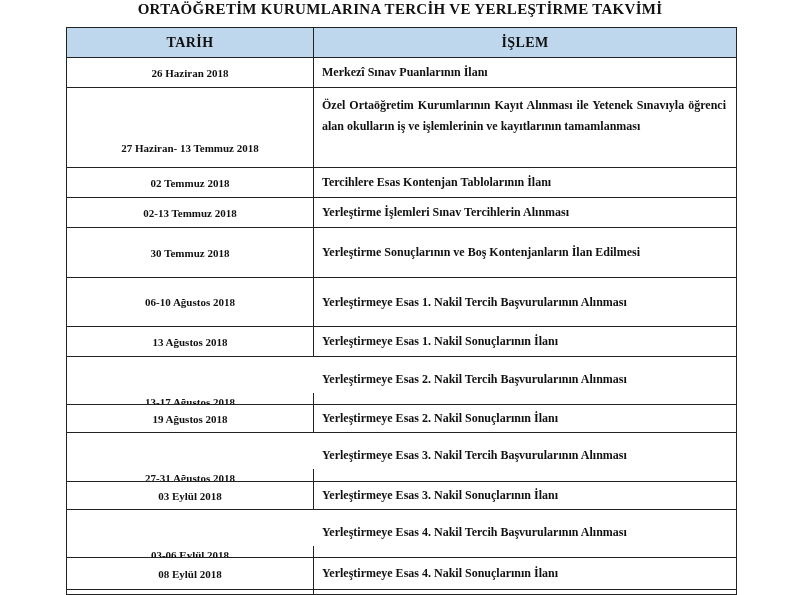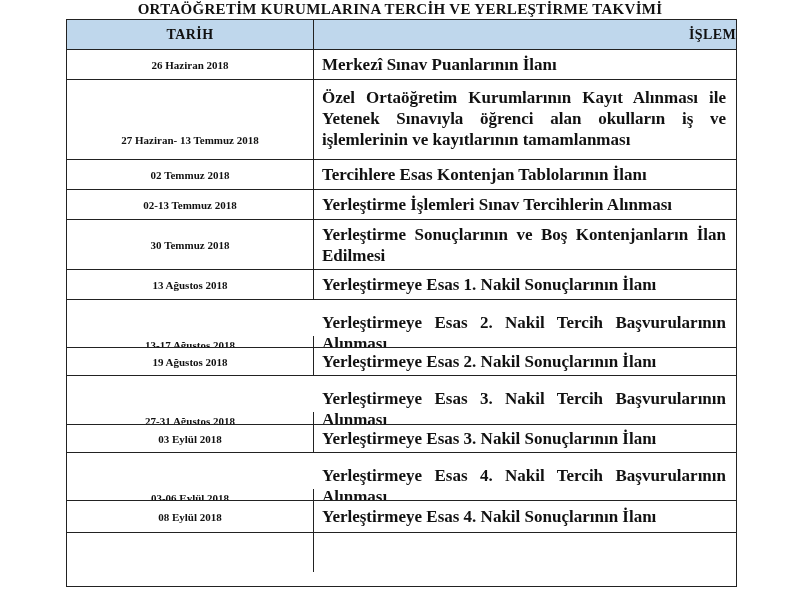--- a/index.html
+++ b/index.html
@@ -6,42 +6,42 @@
   body{
     width:800px;height:595px;overflow:hidden;background:#ffffff;
     font-family:"Liberation Serif","DejaVu Serif",serif;
     font-weight:bold;color:#111111;position:relative;
   }
   .doc-title{
     text-align:center;margin-top:1px;font-size:15px;letter-spacing:.3px;
     white-space:nowrap;
   }
   .cal-table{
-    position:absolute;left:66px;top:19px;width:671px;height:568px;
+    position:absolute;left:66px;top:27px;width:671px;height:568px;
     border:1px solid #222222;box-sizing:border-box;overflow:hidden;
     background:#ffffff;
   }
   .row{display:flex;box-sizing:border-box;border-top:1px solid #222222;overflow:hidden;}
   .row-header{border-top:none;height:29px;}
   .c-date{
     width:247px;flex:0 0 247px;box-sizing:border-box;
     border-right:1px solid #222222;
     display:flex;align-items:center;justify-content:center;
     text-align:center;font-size:11px;padding:0 4px;
   }
   .c-islem{
     flex:1;box-sizing:border-box;display:flex;align-items:center;
-    font-size:17px;line-height:21px;padding:0 10px 0 8px;
+    font-size:12px;line-height:21px;padding:0 10px 0 8px;
   }
   .c-islem .txt{width:100%;text-align:justify;}
   .row-header .c-date,.row-header .c-islem{
     font-size:14px;letter-spacing:.4px;justify-content:center;
   }
   .row-header .c-islem{padding:0;}
-  .row-header .c-islem .txt{text-align:right;}
+  .row-header .c-islem .txt{text-align:center;}
   
   .r0{height:30px}.r1{height:80px}.r2{height:30px}.r3{height:30px}
   .r4{height:50px}.r5{height:49px}.r6{height:30px}.r7{height:48px}
   .r8{height:28px}.r9{height:49px}.r10{height:28px}.r11{height:48px}
   .r12{height:32px}.r13{height:40px}
   
   .r1 .c-date{align-items:flex-end;padding-bottom:13px;}
   .r1 .c-islem{align-items:flex-start;padding-top:7px;}
   .r7 .c-date,.r9 .c-date,.r11 .c-date{align-items:flex-start;padding-top:3px;margin-top:36px;}
   .r7 .c-islem,.r9 .c-islem,.r11 .c-islem{align-items:flex-start;padding-top:12px;}
@@ -89,20 +89,26 @@
       </div>
   </div>
 
   <div class="row r4">
     <div class="c-date">30 Temmuz 2018</div>
     <div class="c-islem">
         <div class="txt">Yerleştirme Sonuçlarının ve Boş Kontenjanların İlan Edilmesi</div>
       </div>
   </div>
 
+  <div class="row r5">
+    <div class="c-date">06-10 Ağustos 2018</div>
+    <div class="c-islem">
+        <div class="txt">Yerleştirmeye Esas 1. Nakil Tercih Başvurularının Alınması</div>
+      </div>
+  </div>
 
   <div class="row r6">
     <div class="c-date">13 Ağustos 2018</div>
     <div class="c-islem">
         <div class="txt">Yerleştirmeye Esas 1. Nakil Sonuçlarının İlanı</div>
       </div>
   </div>
 
   <div class="row r7">
     <div class="c-date">13-17 Ağustos 2018</div>

